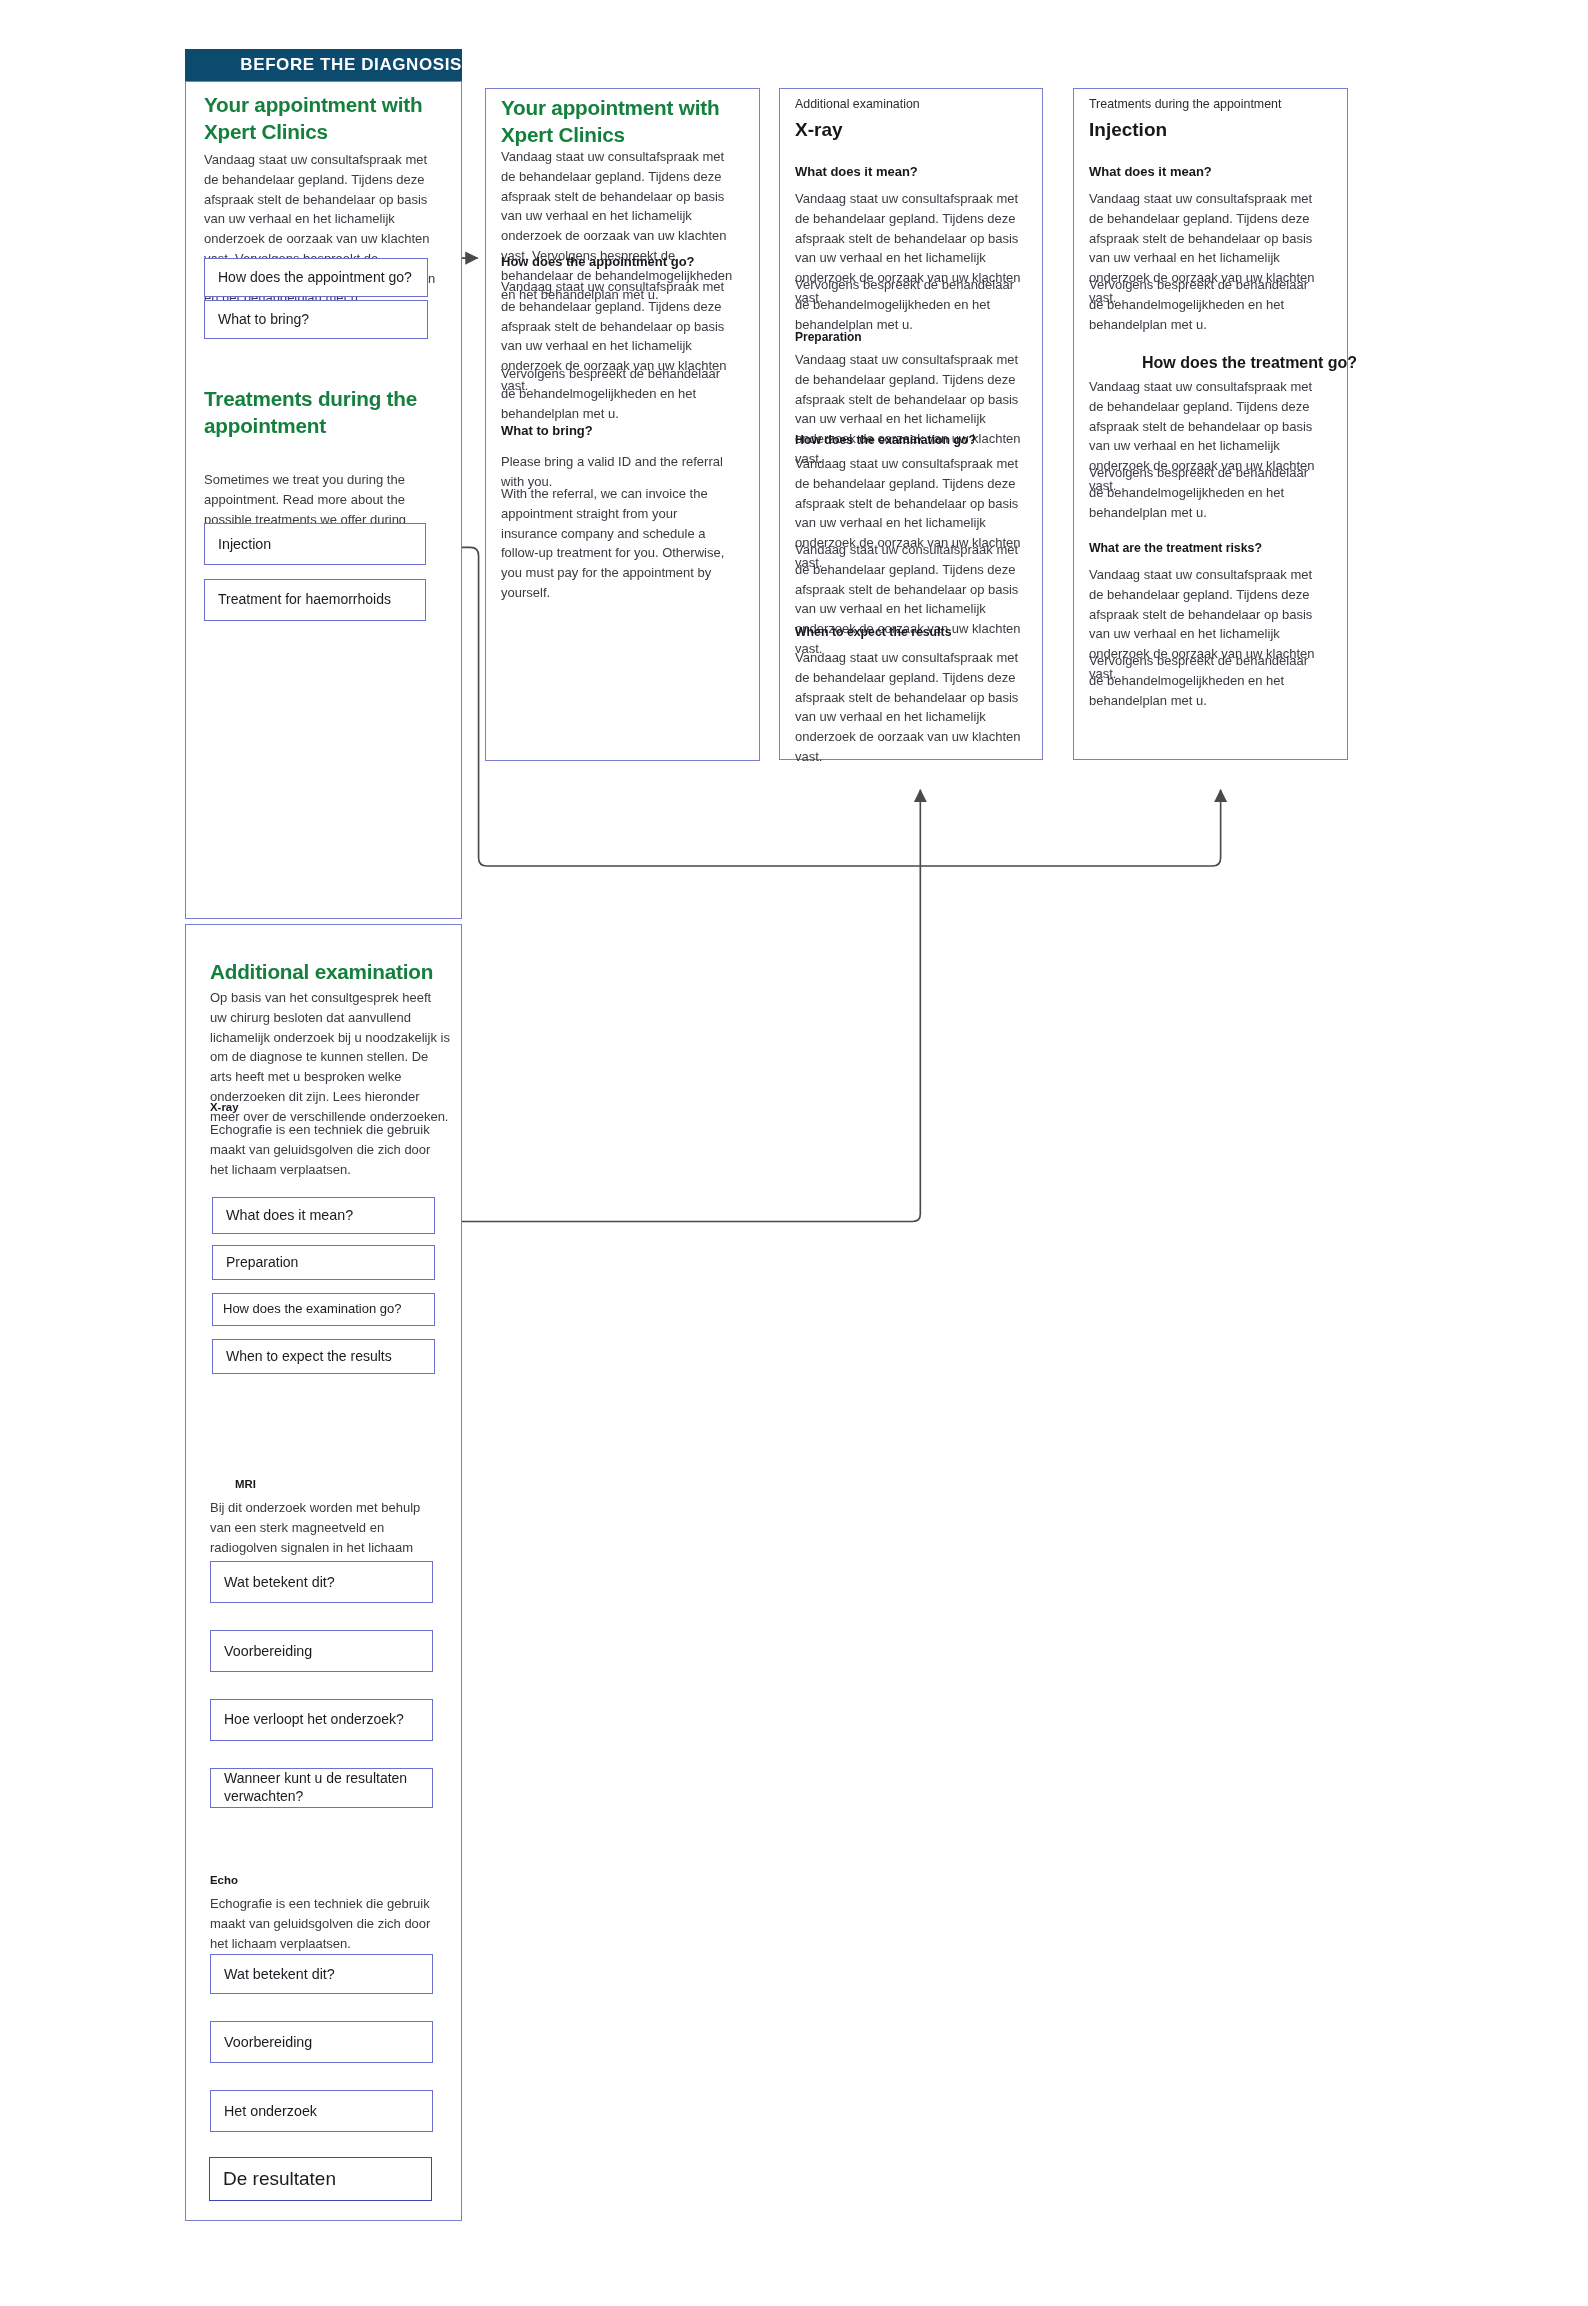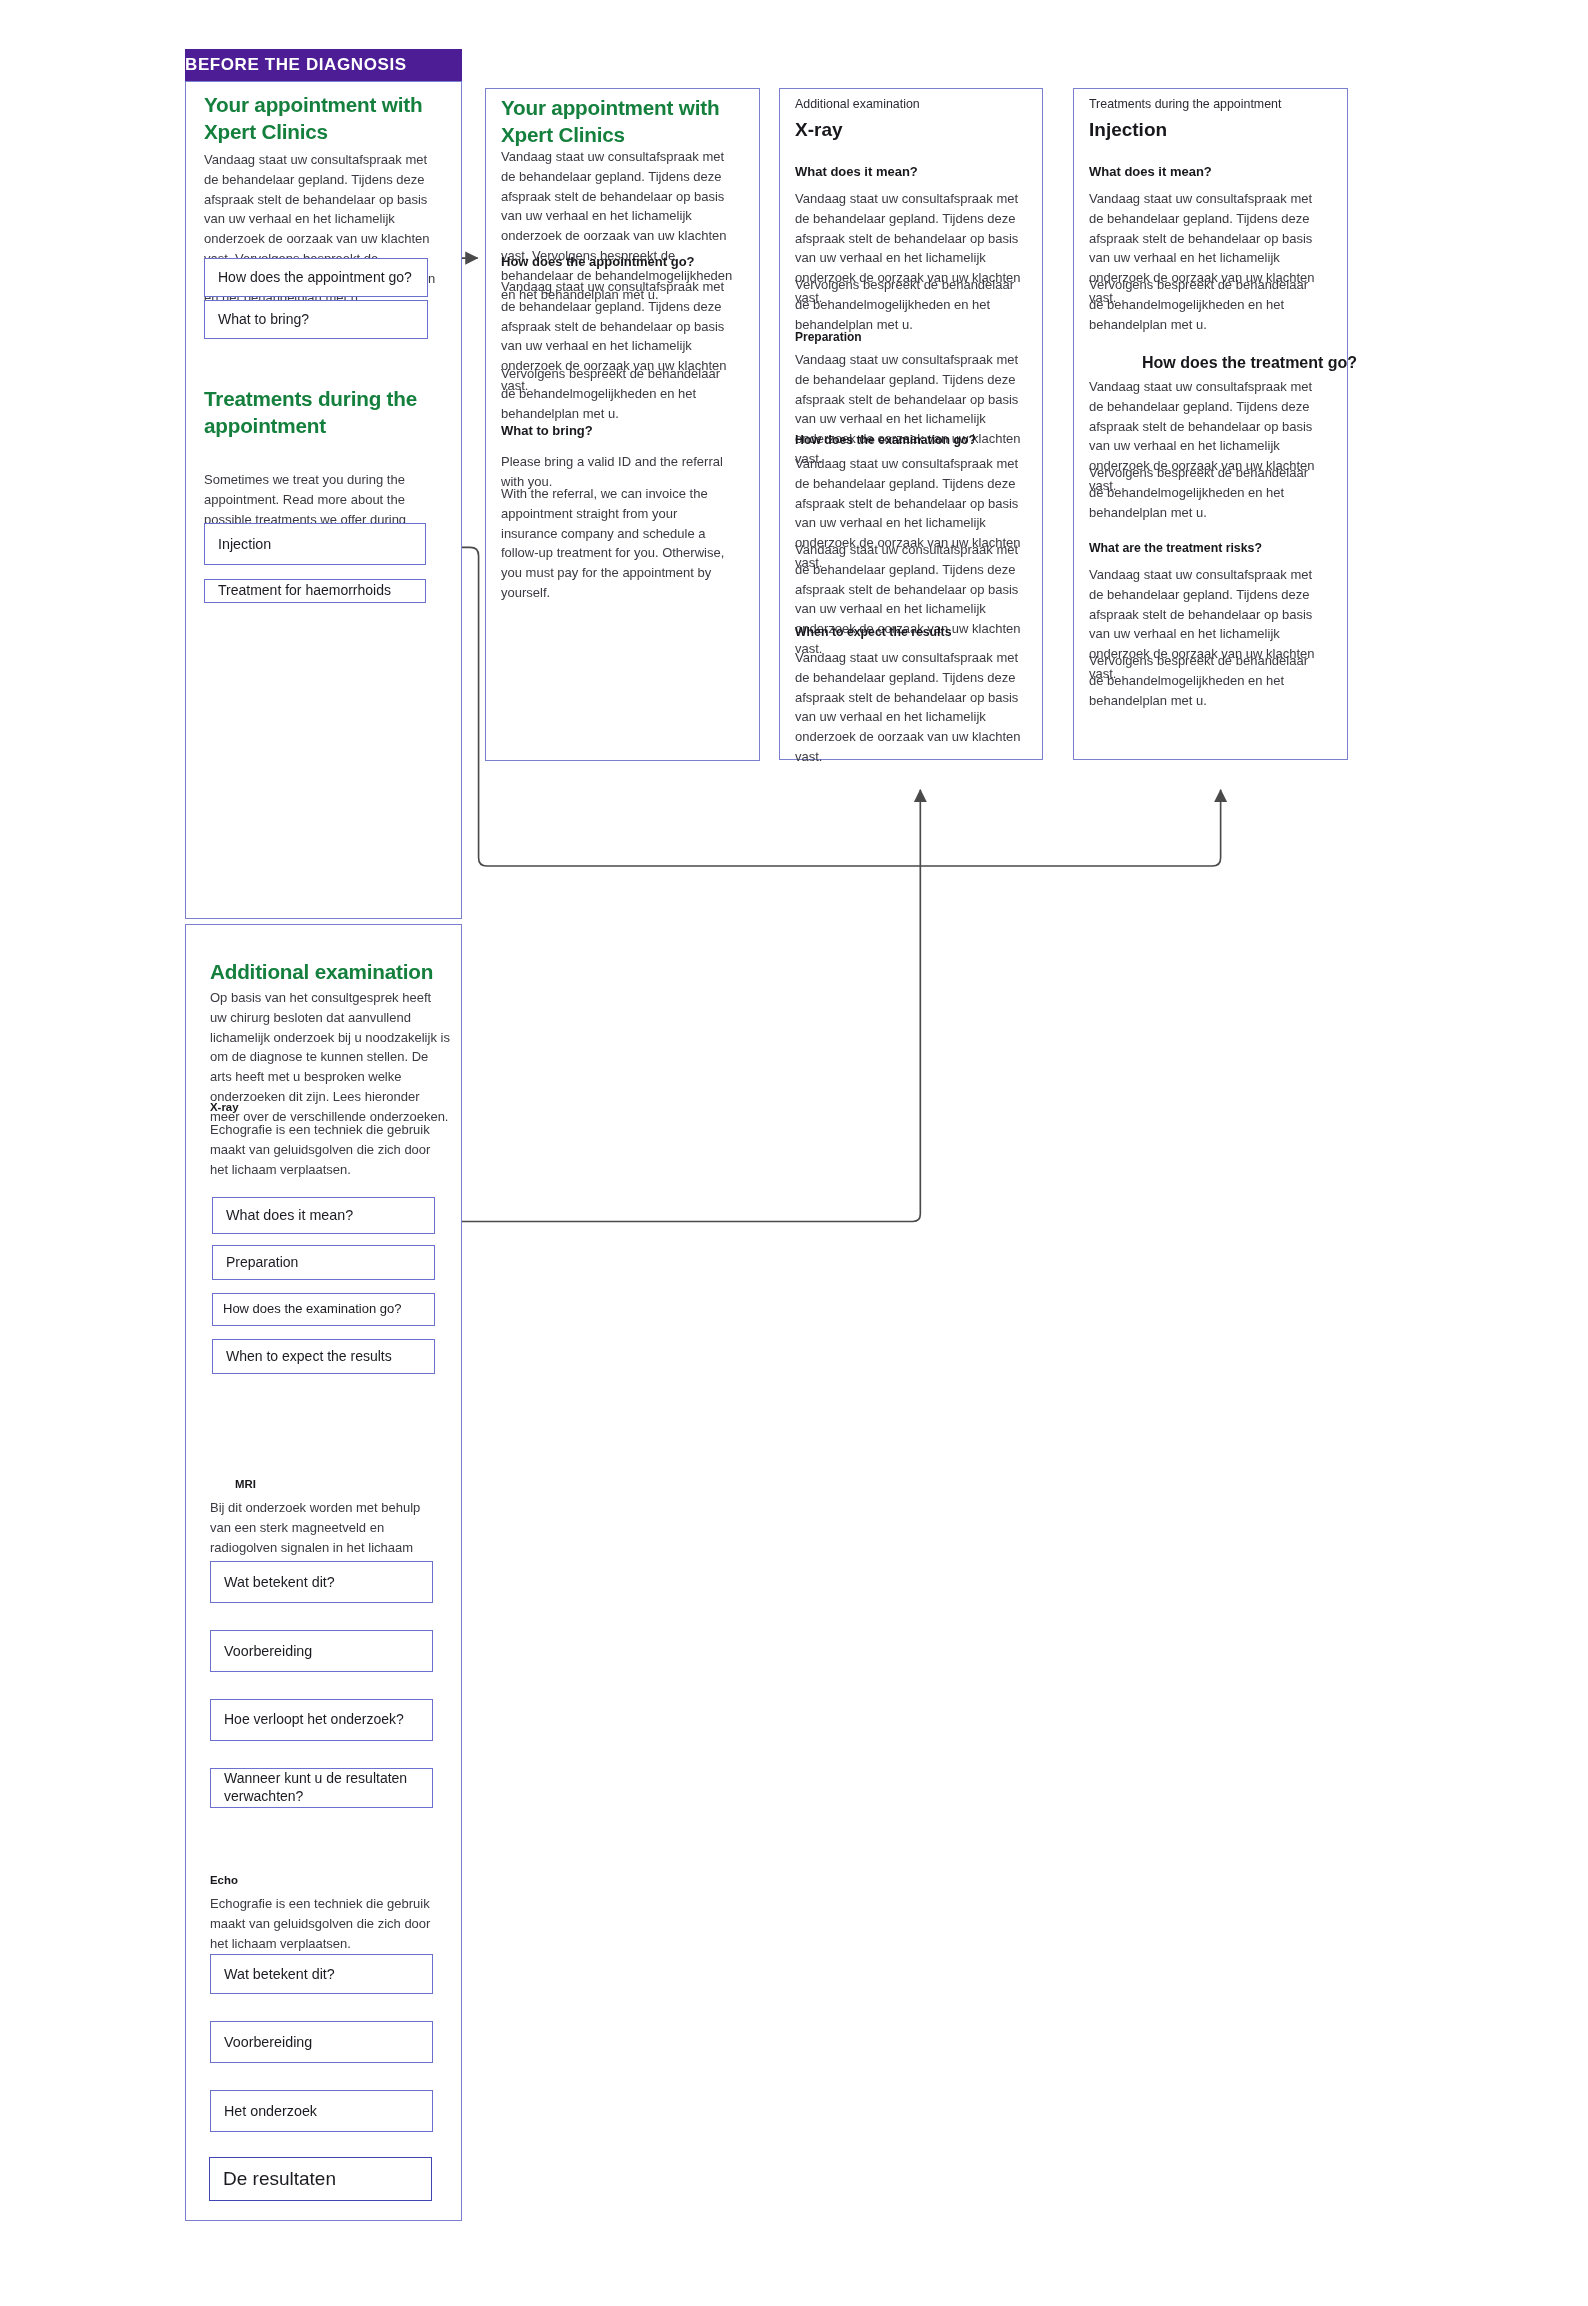--- a/index.html
+++ b/index.html
@@ -37,28 +37,28 @@
     position: absolute;
     background: #ffffff;
     border: 1.5px solid #7b7fd0;
     box-sizing: border-box;
     z-index: 10;
   }
 
   
   .flow-header {
     position: absolute;
-    background: #4c1d95;
+    background: #0c4a6e;
     color: #ffffff;
     font-size: 17px;
     font-weight: bold;
     letter-spacing: 0.6px;
     display: flex;
     align-items: center;
-    justify-content: flex-start;
+    justify-content: flex-end;
     z-index: 20;
   }
 
   
   .h1 {
     font-size: 20.7px;
     font-weight: bold;
     color: #15803d;
     line-height: 1.32;
     letter-spacing: -0.2px;
@@ -157,21 +157,21 @@
   </div>
 
   <div class="tb h1" style="left:204px; top:385px; width:224px;">Treatments during the appointment</div>
 
   <div class="tb body" style="left:204px; top:446px; width:237px;margin-top:24px;">Sometimes we treat you during the appointment. Read more about the possible treatments we offer during appointments.</div>
 
   <div class="optbtn" style="left:204px; top:523px; width:222px; height:42px; font-size:14.3px;">
     <span>Injection</span>
   </div>
 
-  <div class="optbtn" style="left:204px; top:579px; width:222px; height:24px; font-size:14px;">
+  <div class="optbtn" style="left:204px; top:579px; width:222px; height:42px; font-size:14px;">
     <span>Treatment for haemorrhoids</span>
   </div>
 
   <div class="panel" style="left:185px; top:924px; width:277px; height:1297px;"></div>
 
   <div class="tb h1" style="left:210px; top:958px; width:239px;">Additional examination</div>
 
   <div class="tb body" style="left:210px; top:988px; width:241px;">Op basis van het consultgesprek heeft uw chirurg besloten dat aanvullend lichamelijk onderzoek bij u noodzakelijk is om de diagnose te kunnen stellen. De arts heeft met u besproken welke onderzoeken dit zijn. Lees hieronder meer over de verschillende onderzoeken.</div>
 
   <div class="tb h4" style="left:210px; top:1100px; width:230px;">X-ray</div>

